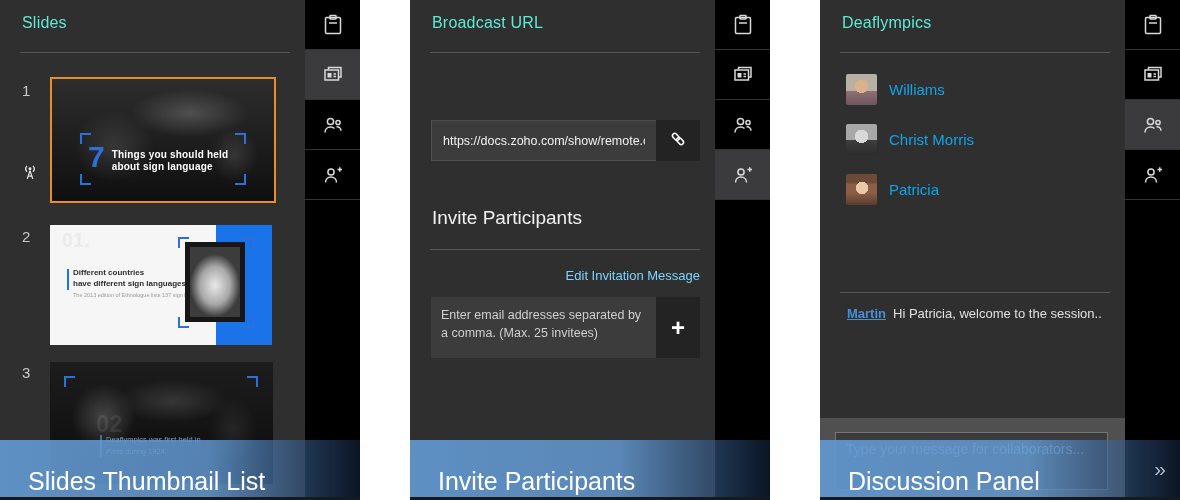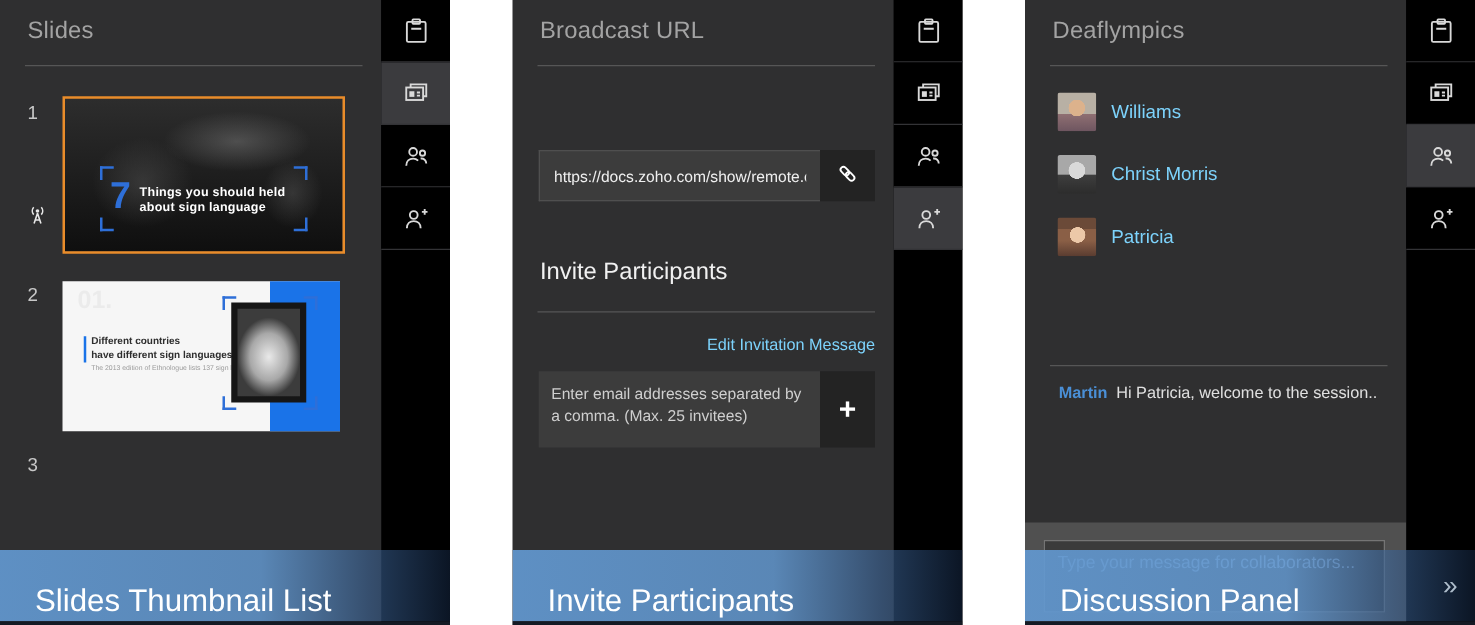--- a/index.html
+++ b/index.html
@@ -3,21 +3,21 @@
 <meta charset="utf-8">
 <style>
   * { margin:0; padding:0; box-sizing:border-box; }
   html,body { width:1180px; height:500px; background:#ffffff; overflow:hidden;
     font-family:"Liberation Sans", sans-serif; }
   .stage { position:relative; width:1180px; height:500px; }
 
   .panel { position:absolute; top:0; width:360px; height:500px; background:#2f2f30; overflow:hidden; }
   #panel-slides { left:0; } #panel-broadcast { left:410px; } #panel-participants { left:820px; }
 
-  .panel-title { position:absolute; left:22px; top:14px; font-size:19px; color:#a3a3a3; letter-spacing:.2px;text-align:center; }
+  .panel-title { position:absolute; left:22px; top:14px; font-size:16px; color:#5eead4; letter-spacing:.2px;text-align:center; }
   .h-divider { position:absolute; left:20px; width:270px; height:1px; background:#565656; }
 
   
   .toolbar { position:absolute; right:0; top:0; width:55px; height:500px; background:#000; z-index:3; }
   .tab { height:50px; background:#000; border-bottom:1px solid #333336; display:flex; align-items:center; justify-content:center; }
   .tab.active { background:#3b3b3e; }
   .tab svg { display:block; }
 
   
   .slide-number { position:absolute; left:22px; font-size:15px; color:#c8c8c8; }
@@ -82,23 +82,23 @@
   .avatar { width:31px; height:31px; border-radius:2px; flex:0 0 31px; }
   .avatar-williams { background:
       radial-gradient(circle at 50% 40%, #dcb28c 0 27%, rgba(0,0,0,0) 28%),
       linear-gradient(180deg,#b8b0a4 0 55%, #8f6f72 56%, #6e5560); }
   .avatar-christ { background:
       radial-gradient(circle at 50% 40%, #d9d9d9 0 27%, rgba(0,0,0,0) 28%),
       linear-gradient(180deg,#a8a8a8 0 50%, #3e3e3e 51%, #2c2c2c); }
   .avatar-patricia { background:
       radial-gradient(circle at 52% 45%, #ecc8a8 0 26%, rgba(0,0,0,0) 27%),
       linear-gradient(180deg,#6b4a38 0 30%, #8a5f46 31% 60%, #5a3c30); }
-  .person-name { font-size:15px; color:#7dd3fc; }
+  .person-name { font-size:15px; color:#0ea5e9; }
   .chat-line { position:absolute; left:27px; top:306px; font-size:13px; color:#e0e0e0; width:268px; }
-  .chat-sender { color:#4a8fd6; font-weight:bold; margin-right:7px; }
+  .chat-sender { color:#4a8fd6; font-weight:bold; margin-right:7px;text-decoration:underline; }
   .chat-input-area { position:absolute; left:0; top:418px; width:305px; height:82px; background:#505050; z-index:1; }
   .chat-input { position:absolute; left:15px; top:14px; width:273px; height:58px; background:#3b3b3b;
     border:1px solid #757575; color:#93a9c4; font-size:14px; padding:8px 10px;
     font-family:"Liberation Sans",sans-serif; outline:none; resize:none; }
   .chat-input::placeholder { color:#93a9c4; opacity:1; }
 
   
   .banner { position:absolute; left:0; top:440px; width:360px; height:57px; z-index:5;
     background:linear-gradient(90deg, rgba(98,152,208,.92) 0%, rgba(98,152,208,.84) 58%,
       rgba(58,98,148,.62) 82%, rgba(22,42,72,.5) 100%);
@@ -186,20 +186,30 @@
         </div>
       <div class="s2-frame">
         <span class="bracket tl"></span>
           <span class="bracket tr"></span>
         <span class="bracket bl"></span>
           <span class="bracket br"></span>
       </div>
     </div>
 
     <div class="slide-number" style="top:364px">3</div>
+    <div class="thumb" id="slide3">
+      <span class="bracket tl" style="left:14px; top:14px"></span>
+      <span class="bracket tr" style="right:15px; top:14px"></span>
+      <div class="s3-watermark">02</div>
+      <div class="s3-bar"></div>
+      <div class="s3-caption">
+        <span>Deaflympics was first held in</span><br>
+        <span>Paris during 1924.</span>
+      </div>
+    </div>
 
     <div class="toolbar">
       <div class="tab">
           <svg width="24" height="24" viewBox="0 0 24 24">
             <use href="#i-slides"></use>
           </svg>
         </div>
       <div class="tab active">
           <svg width="24" height="24" viewBox="0 0 24 24">
             <use href="#i-broadcast"></use>

